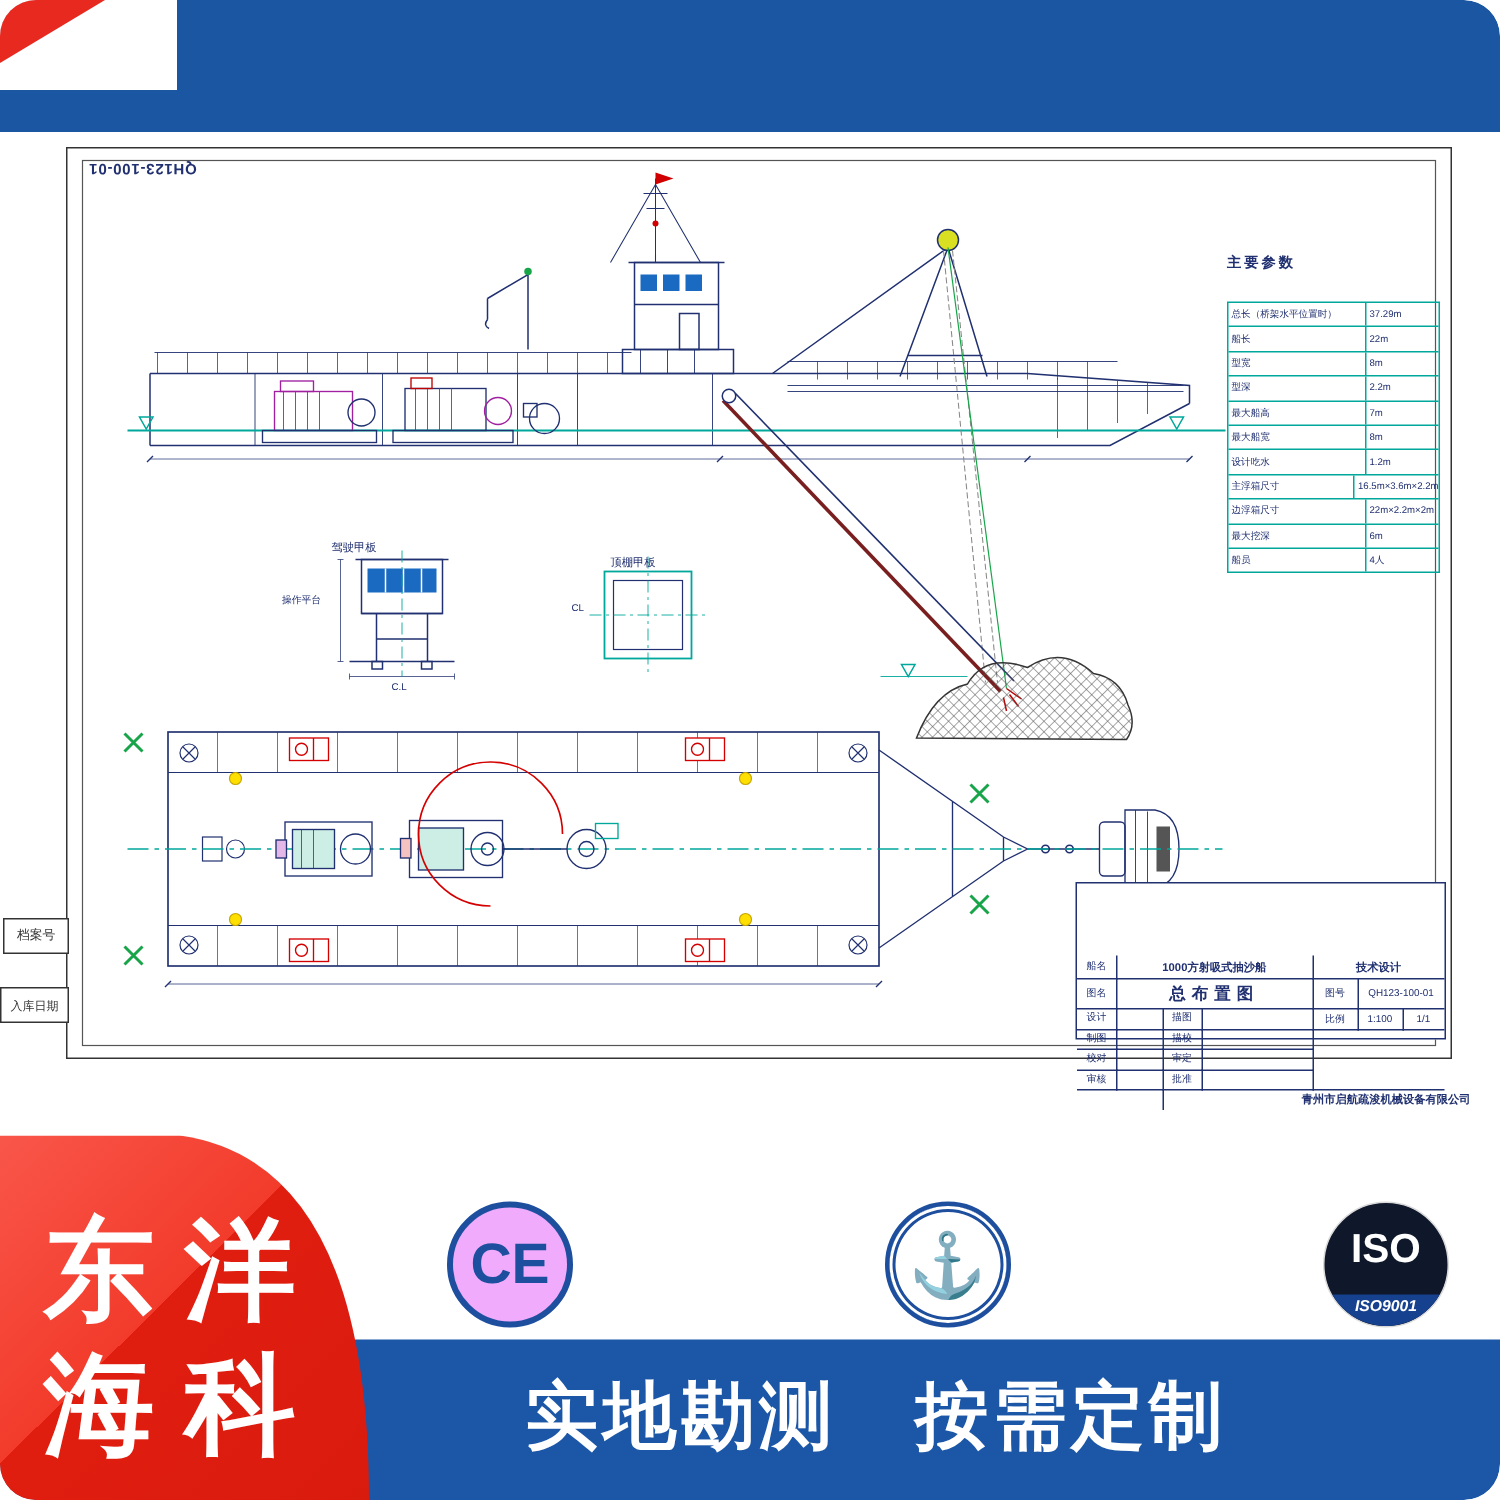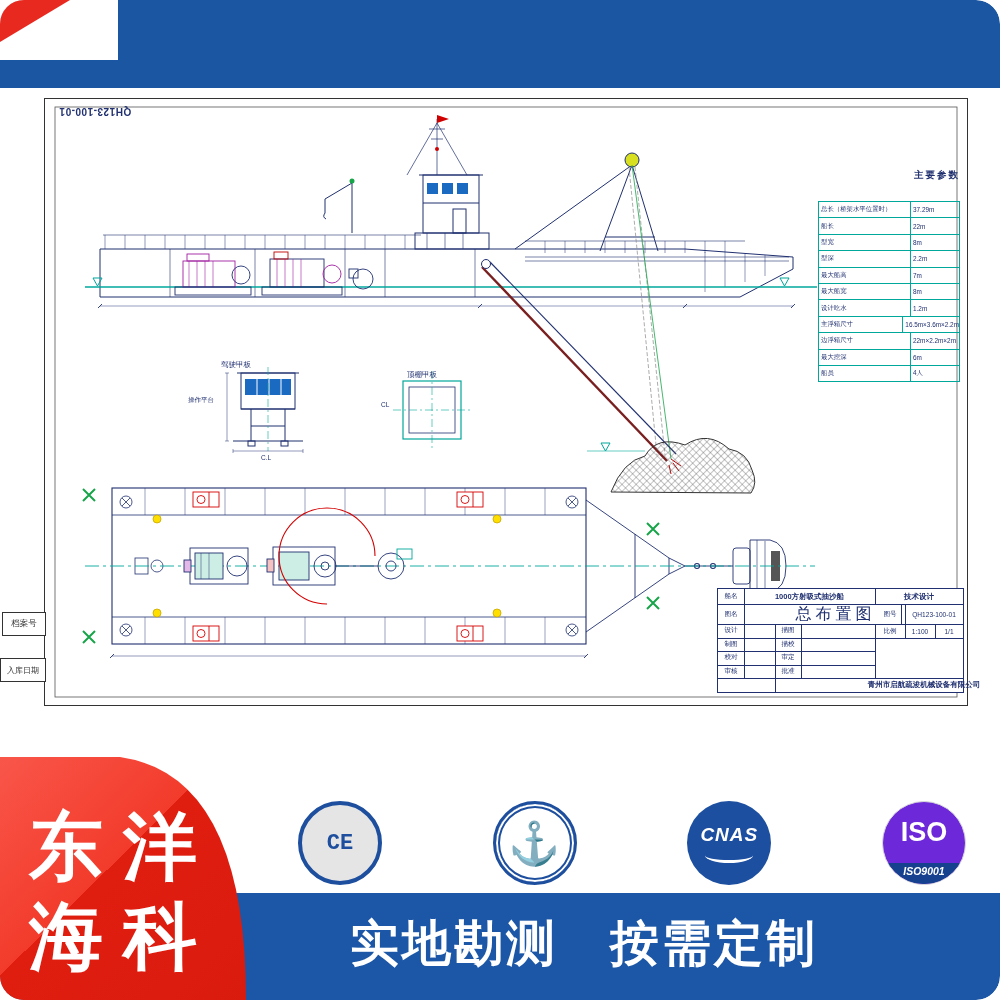--- a/index.html
+++ b/index.html
@@ -15,61 +15,61 @@
 
   
   .sheet{position:absolute;left:44px;top:98px;width:922px;height:606px;border:1.5px solid #333;
          background:#fff;}
   .sheet>svg{position:absolute;left:0;top:0;width:922px;height:606px;}
   .rot-code{position:absolute;left:14px;top:7px;font-size:10px;color:#203070;
             transform:rotate(180deg);letter-spacing:.5px;font-weight:bold;}
 
   
   .params{position:absolute;left:773px;top:70px;width:142px;color:#203070;}
-  .p-title{text-align:right;font-size:9.5px;font-weight:bold;letter-spacing:2px;margin-bottom:19px;}
+  .p-title{text-align:left;font-size:9.5px;font-weight:bold;letter-spacing:2px;margin-bottom:19px;}
   .p-table{border:1px solid #00a79b;}
   .p-row{display:flex;height:15.4px;border-top:.6px solid #00a79b;font-size:6.4px;align-items:stretch;}
   .p-row:first-child{border-top:none;}
   .p-label{width:89px;padding-left:2px;border-right:.6px solid #00a79b;display:flex;align-items:center;}
   .p-value{flex:1;padding-left:2px;display:flex;align-items:center;}
 
   
   .tblock{position:absolute;left:672px;top:489px;width:245px;height:103px;background:#fff;
           border:1.4px solid #203070;font-size:6.6px;color:#203070;}
   .tc{position:absolute;border-right:.6px solid #203070;border-bottom:.6px solid #203070;
-      display:flex;align-items:center;justify-content:center;text-align:center;overflow:hidden;}
+      display:flex;align-items:center;justify-content:center;text-align:center;overflow:hidden;margin-top:48px;}
   .tc.nb{border-right:none;}
-  .big{font-size:16px;font-weight:normal;letter-spacing:4px;padding-left:26px;}
+  .big{font-size:11px;font-weight:bold;letter-spacing:4px;}
   .med{font-size:7.5px;font-weight:bold;}
 
   
   .tag{position:absolute;border:1.2px solid #333;background:#fff;color:#333;
        display:flex;align-items:center;justify-content:center;}
 
   
   .ribbon{position:absolute;left:0;top:757px;width:246px;height:243px;z-index:6;}
   .ribbon>svg{position:absolute;left:0;top:0;}
   .brand-grid{position:absolute;left:20px;top:46px;display:grid;grid-template-columns:92px 92px;
               grid-auto-rows:90px;column-gap:2px;row-gap:0;color:#fff;font-weight:bold;}
   .brand-ch{display:flex;align-items:center;justify-content:center;font-size:74px;}
 
   
   .badges{position:absolute;left:298px;top:799px;width:668px;height:88px;display:flex;
           justify-content:space-between;align-items:center;}
   .badge{width:84px;height:84px;border-radius:50%;display:flex;align-items:center;
          justify-content:center;font-weight:bold;position:relative;box-sizing:border-box;}
-  .ring{border:4px solid #1e4f9e;color:#1e4f9e;background:#e5e5e5;font-size:22px;font-family:Liberation Mono, monospace;}
+  .ring{border:4px solid #1e4f9e;color:#1e4f9e;background:#f0abfc;font-size:38px;}
   .anchor{border:3px solid #1e4f9e;color:#1e4f9e;background:#fff;font-size:42px;
           box-shadow:inset 0 0 0 2px #fff,inset 0 0 0 4px #1e4f9e;}
   .iaf{background:radial-gradient(circle at 35% 30%,#a83230,#7c1413);border:4px solid #7c1413;
        box-shadow:inset 0 0 0 2.5px rgba(255,255,255,.9);color:#fff;font-size:23px;letter-spacing:1px;}
   .cnas{background:#1c4fa0;color:#fff;font-style:italic;font-size:19px;letter-spacing:1px;
         flex-direction:column;}
   .cnas .swoosh{width:48px;height:12px;border-bottom:3px solid #fff;border-radius:50%;margin-top:2px;}
-  .iso{overflow:hidden;background:#6d28d9;border:1px solid #d9d9d9;flex-direction:column;
+  .iso{overflow:hidden;background:#0f172a;border:1px solid #d9d9d9;flex-direction:column;
        justify-content:flex-end;}
   .iso-top{flex:1;display:flex;align-items:center;justify-content:center;font-size:27px;color:#fff;}
   .iso-bottom{width:100%;background:#16418f;color:#fff;font-size:10.5px;text-align:center;
        padding:2px 0 7px 0;font-style:italic;}
 
   
   .banner{position:absolute;left:0;top:893px;width:1000px;height:107px;background:#1b57a6;
           border-radius:0 0 24px 24px;}
   .banner-text{position:absolute;left:350px;top:50%;transform:translateY(-54%);font-size:49px;
           font-weight:bold;color:#fff;white-space:pre;letter-spacing:3px;}
@@ -405,24 +405,20 @@
       <div class="brand-ch">东</div>
       <div class="brand-ch">洋</div>
       <div class="brand-ch">海</div>
       <div class="brand-ch">科</div>
     </div>
   </div>
 
   <div class="badges">
     <div class="badge ring">CE</div>
     <div class="badge anchor">⚓</div>
-    <div class="badge cnas">
-      <span>CNAS</span>
-      <span class="swoosh"></span>
-    </div>
     <div class="badge iso">
       <div class="iso-top">ISO</div>
       <div class="iso-bottom">ISO9001</div>
     </div>
   </div>
 
   <div class="banner">
     <div class="banner-text">实地勘测　按需定制</div>
   </div>
 

